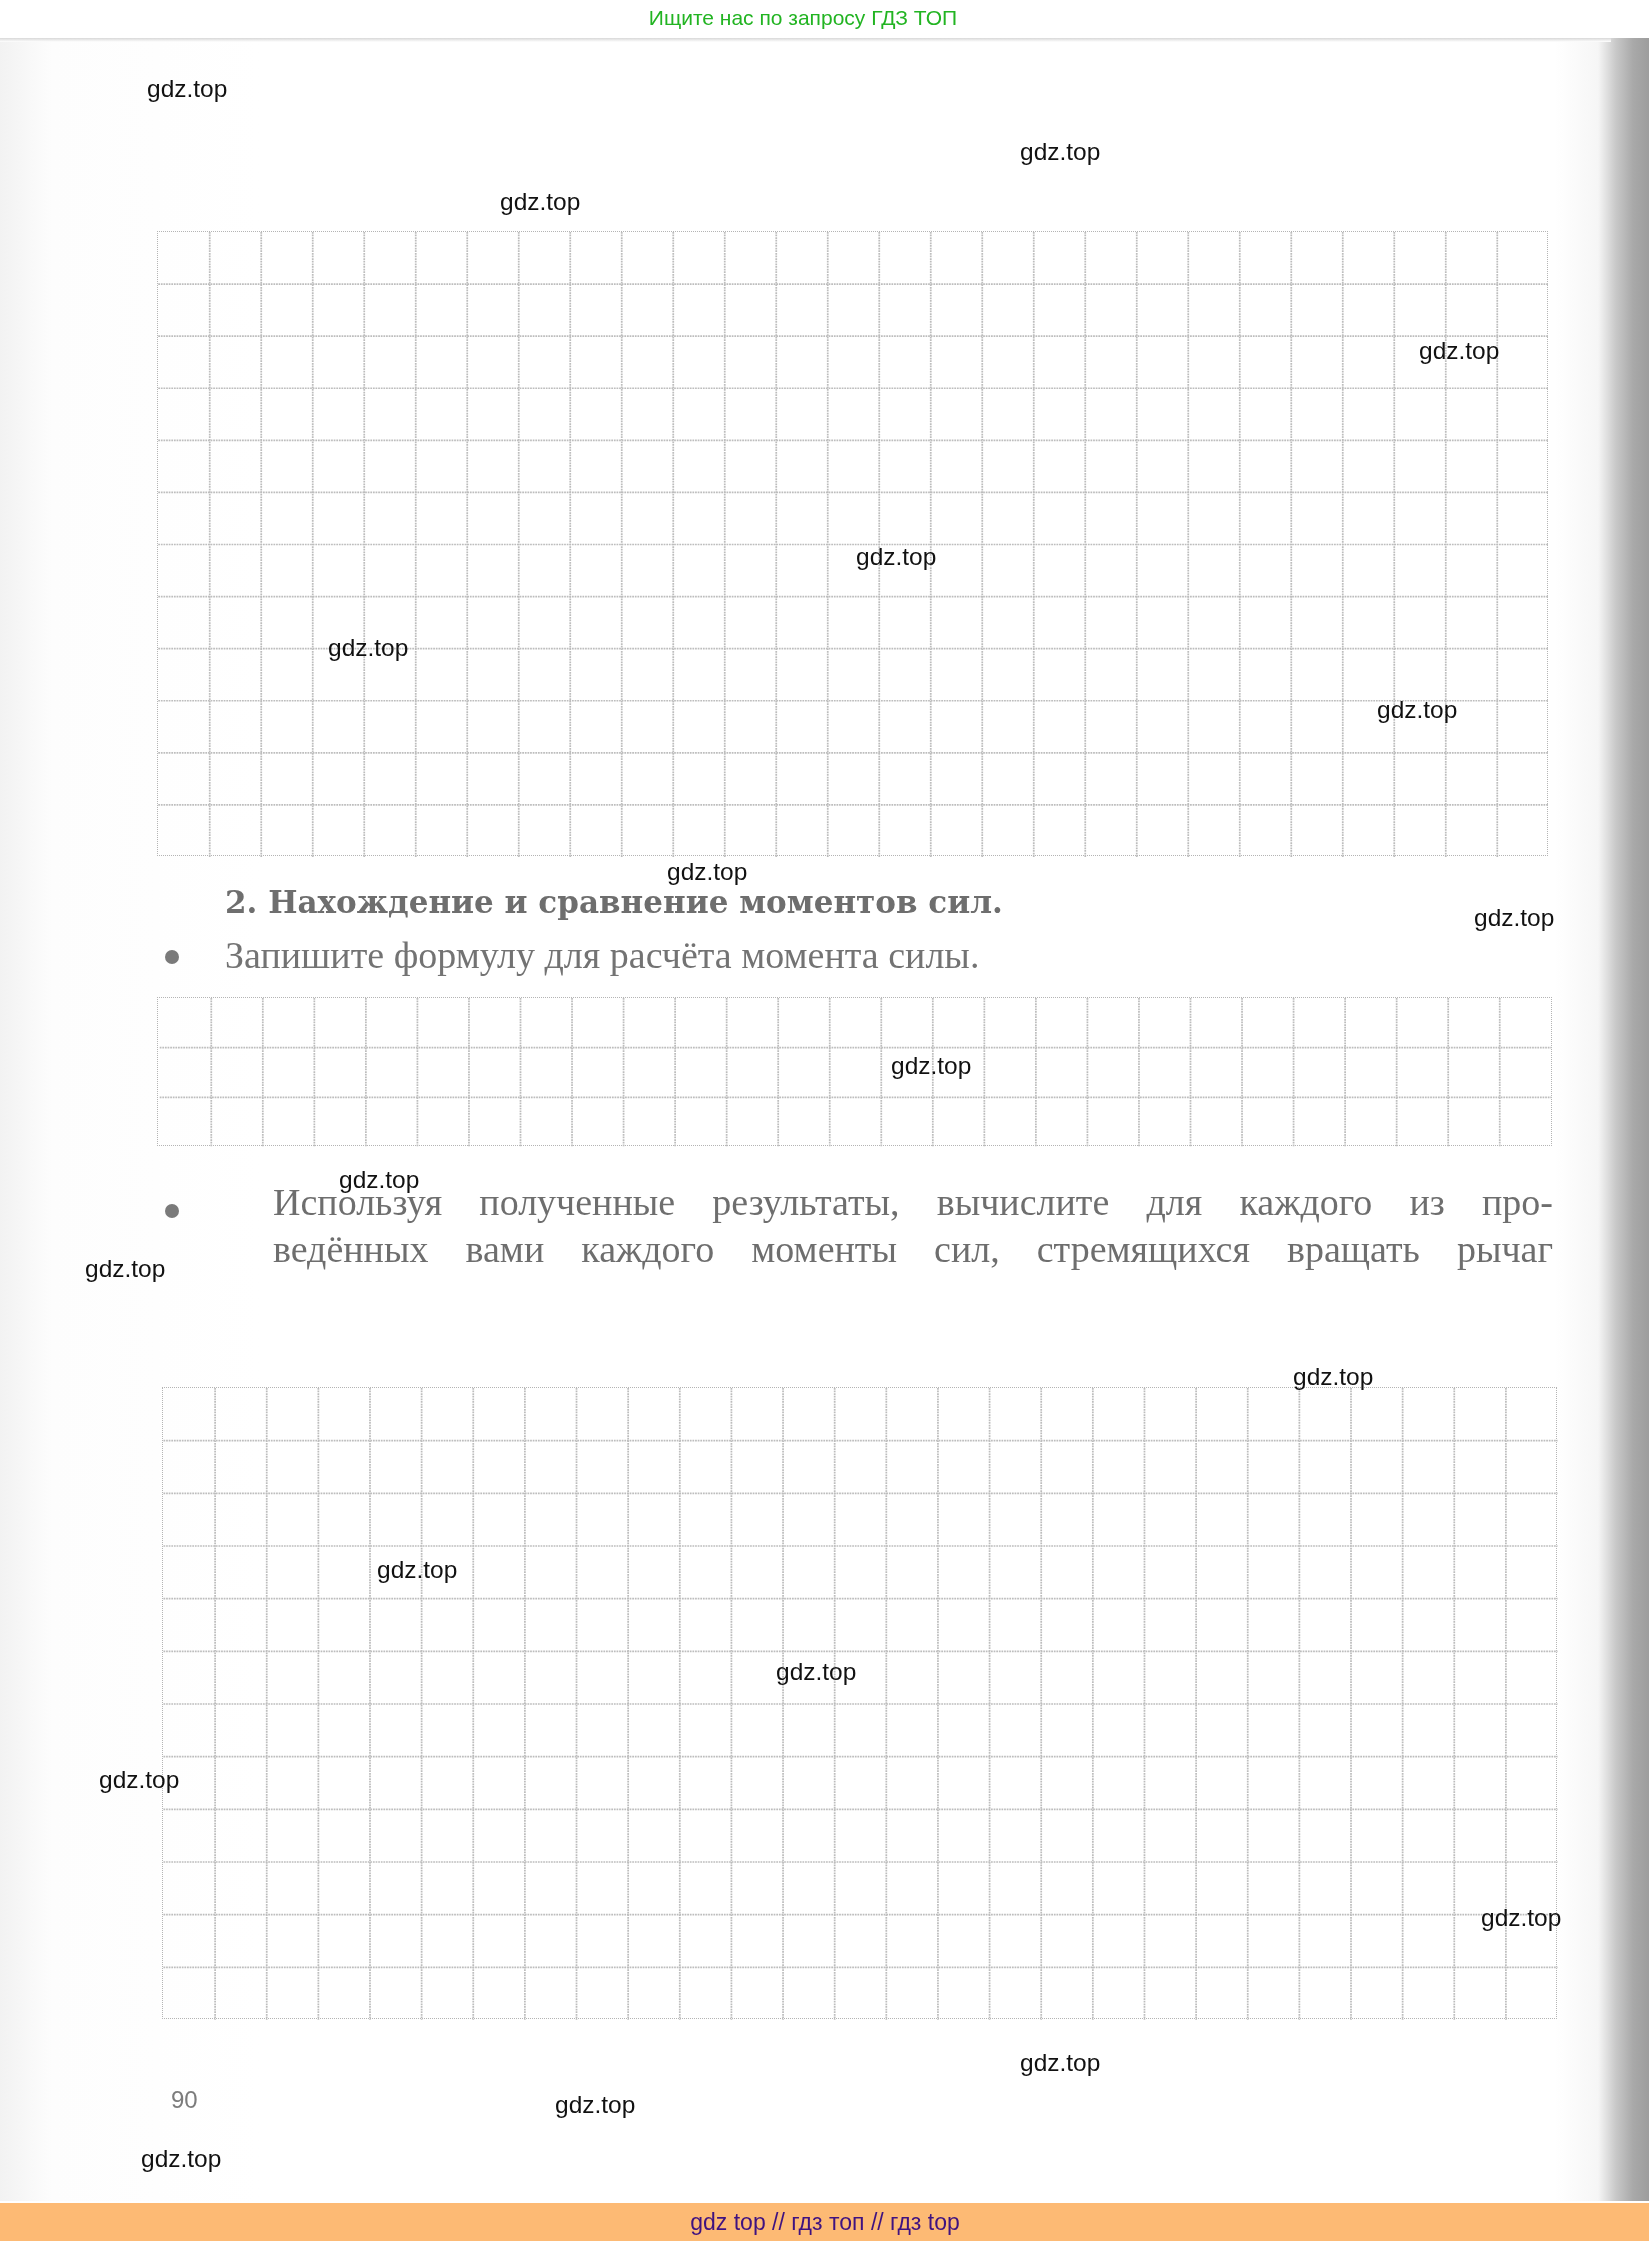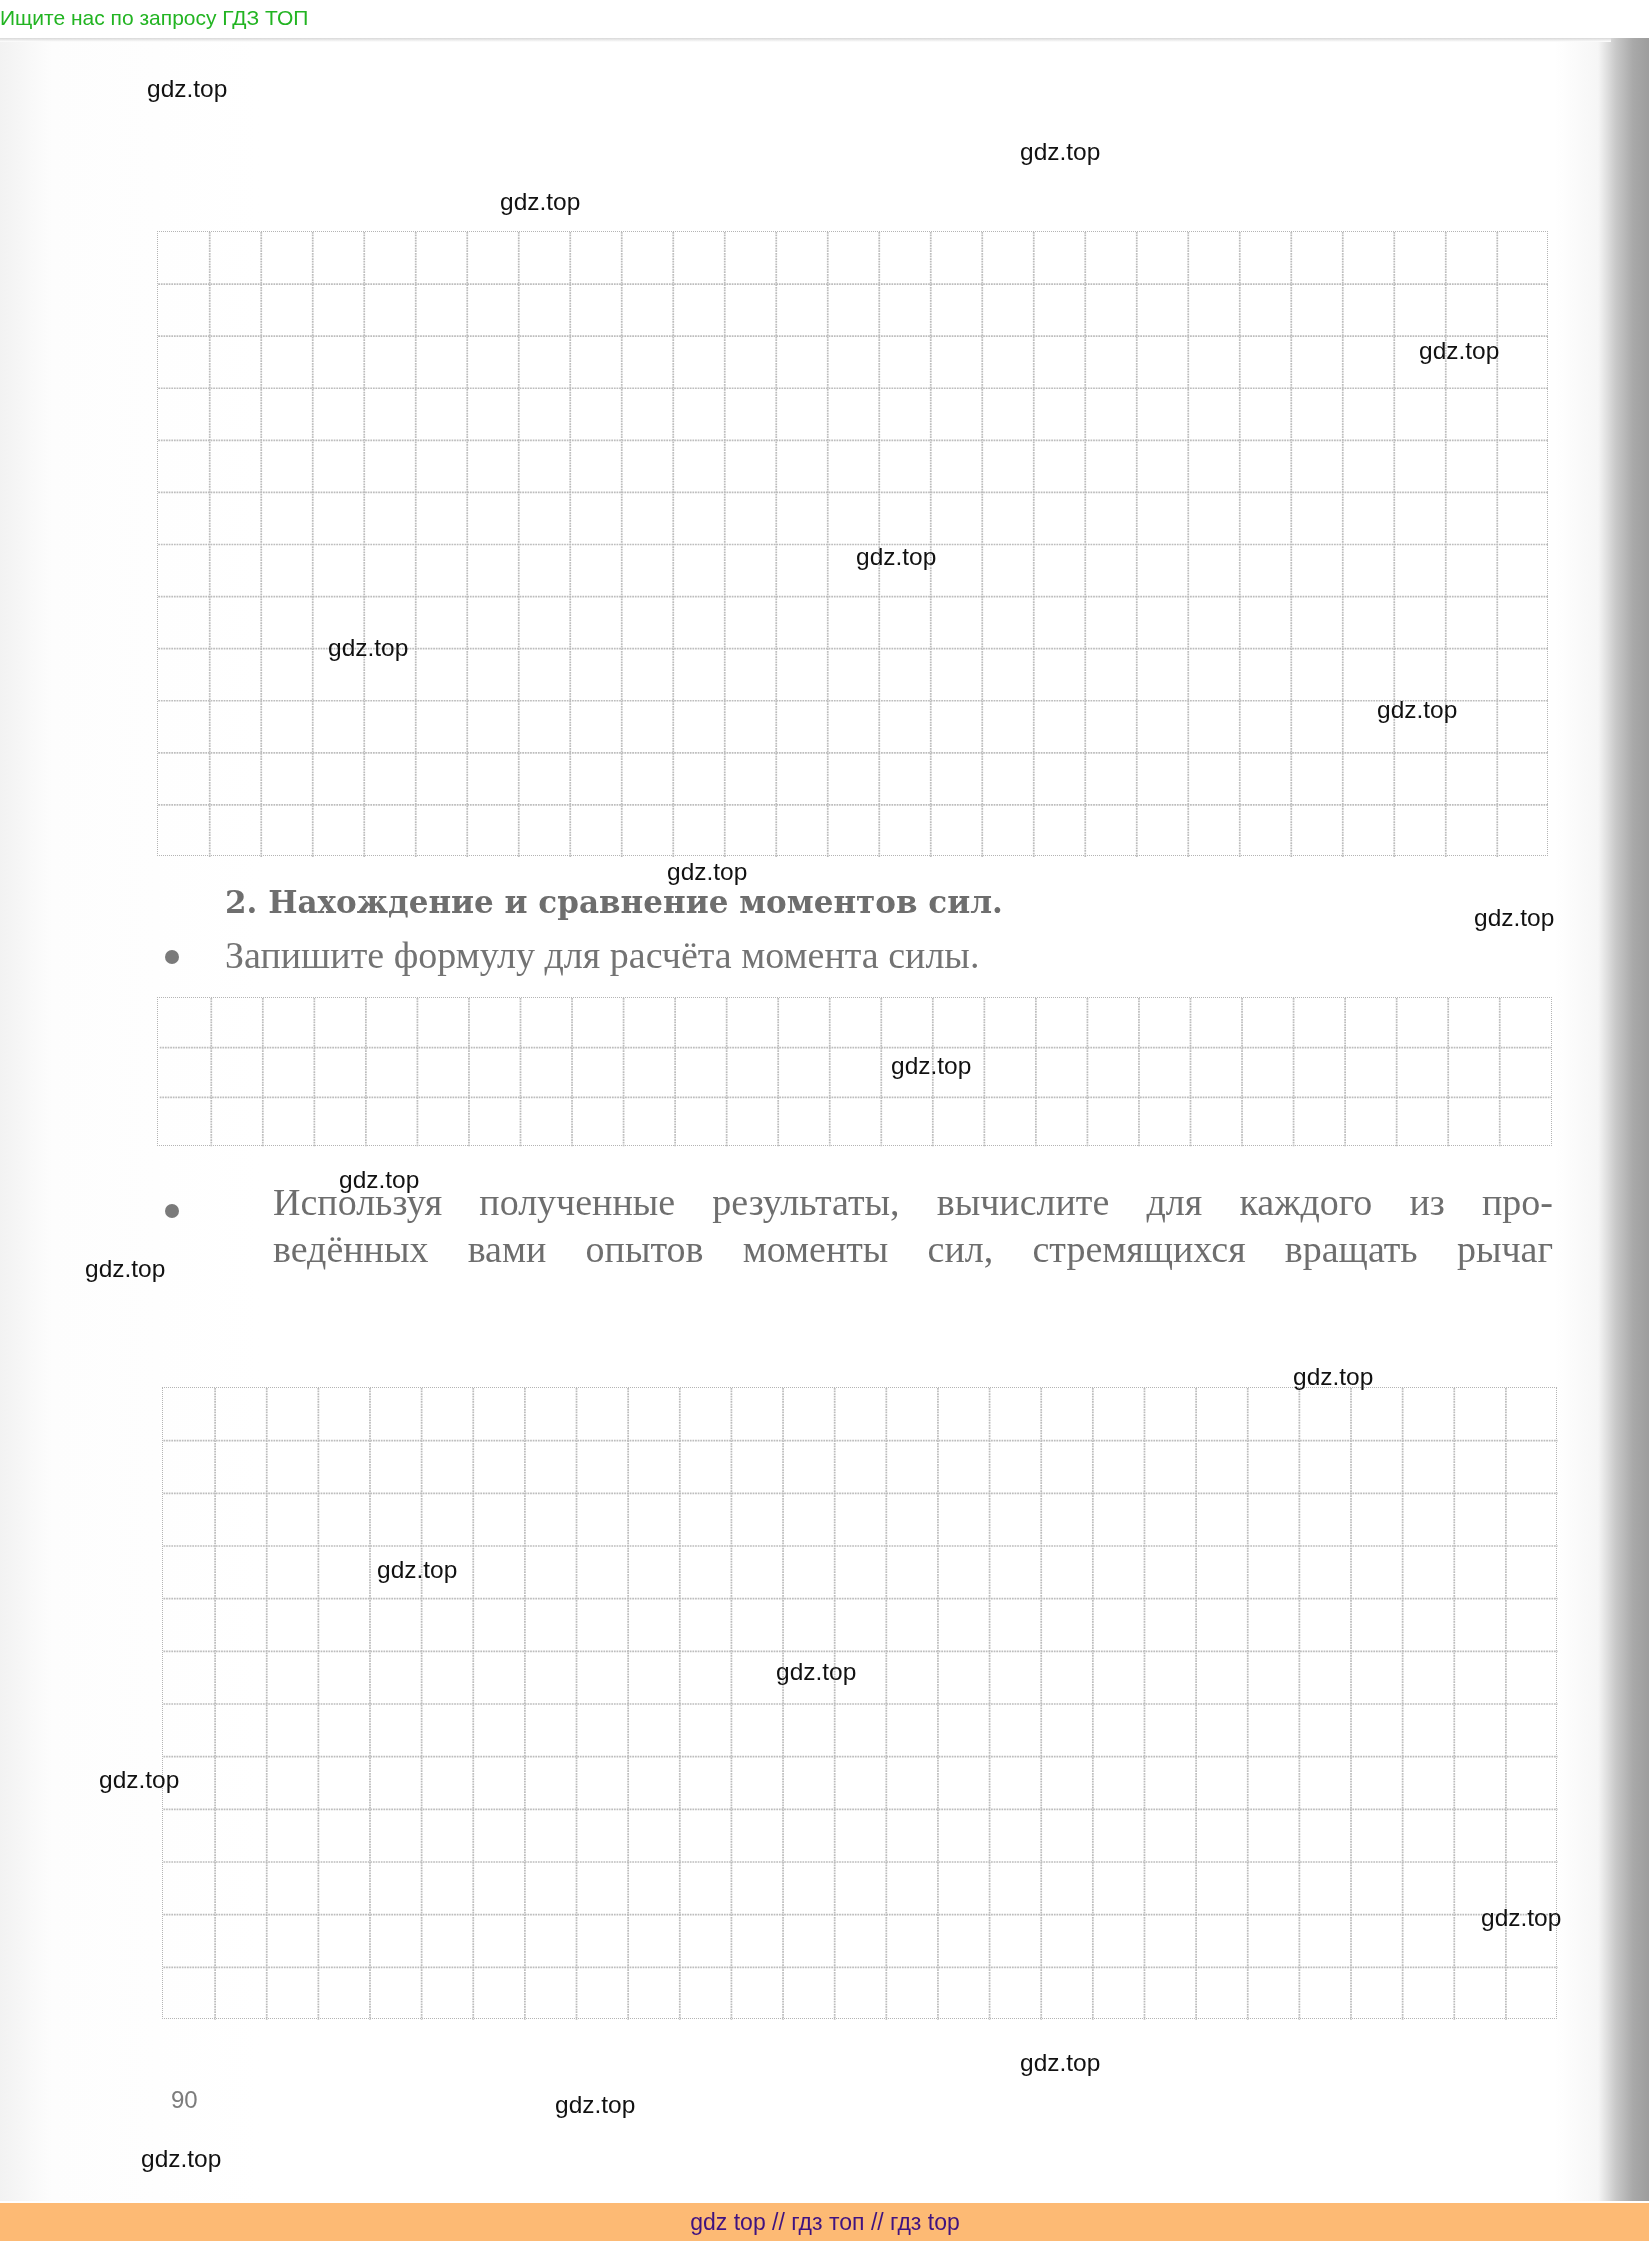--- a/index.html
+++ b/index.html
@@ -2,21 +2,21 @@
 <html style="font-size:14px"><head>
 <meta charset="utf-8">
 <style>
   html, body { margin:0; padding:0; }
   body {
     width:1650px; height:2241px; position:relative; overflow:hidden;
     background:#ffffff; font-family:"Liberation Sans", sans-serif;
   }
   .top-banner {
     position:absolute; left:0; top:0; width:1606px; height:35px;
-    line-height:35px; font-size:21px; color:#22b422;
+    text-align:center; line-height:35px; font-size:21px; color:#22b422;
     font-family:"Liberation Sans", sans-serif;
   }
   .page {
     position:absolute; left:0; top:38px; width:1650px; height:2163px;
     background:linear-gradient(to right, #f2f2f2 0px, #fdfdfd 52px, #ffffff 262px, #ffffff 1555px, #f6f6f6 1598px, #c8c8c8 1616px, #a9a9a9 1633px, #9c9c9c 1650px);
   }
   .page-top-shade {
     position:absolute; left:0; top:38px; width:1611px; height:3.5px;
     background:linear-gradient(to bottom,#d8d8d8,#ffffff);
   }
@@ -188,21 +188,21 @@
   </div>
 
 <div class="heading">2. Нахождение и сравнение моментов сил.</div>
 
 <span class="bullet-dot" style="left:165px; top:950px;"></span>
 <div class="bullet-line" style="left:225px; top:933px;">Запишите формулу для расчёта момента силы.</div>
 
 <span class="bullet-dot" style="left:165px; top:1204px;"></span>
 <div class="para">
   <span class="ln">Используя полученные результаты, вычислите для каждого из про-</span>
-  <span class="ln">ведённых вами опытов моменты сил, стремящихся вращать рычаг</span>
+  <span class="ln">ведённых вами каждого моменты сил, стремящихся вращать рычаг</span>
 </div>
 
 <div class="page-num">90</div>
 
 <div id="wm-container">
     <div class="wm" style="left: 147px; top: 75px;">gdz.top</div>
     <div class="wm" style="left: 1020px; top: 138px;">gdz.top</div>
     <div class="wm" style="left: 500px; top: 188px;">gdz.top</div>
     <div class="wm" style="left: 1419px; top: 337px;">gdz.top</div>
     <div class="wm" style="left: 856px; top: 543px;">gdz.top</div>

